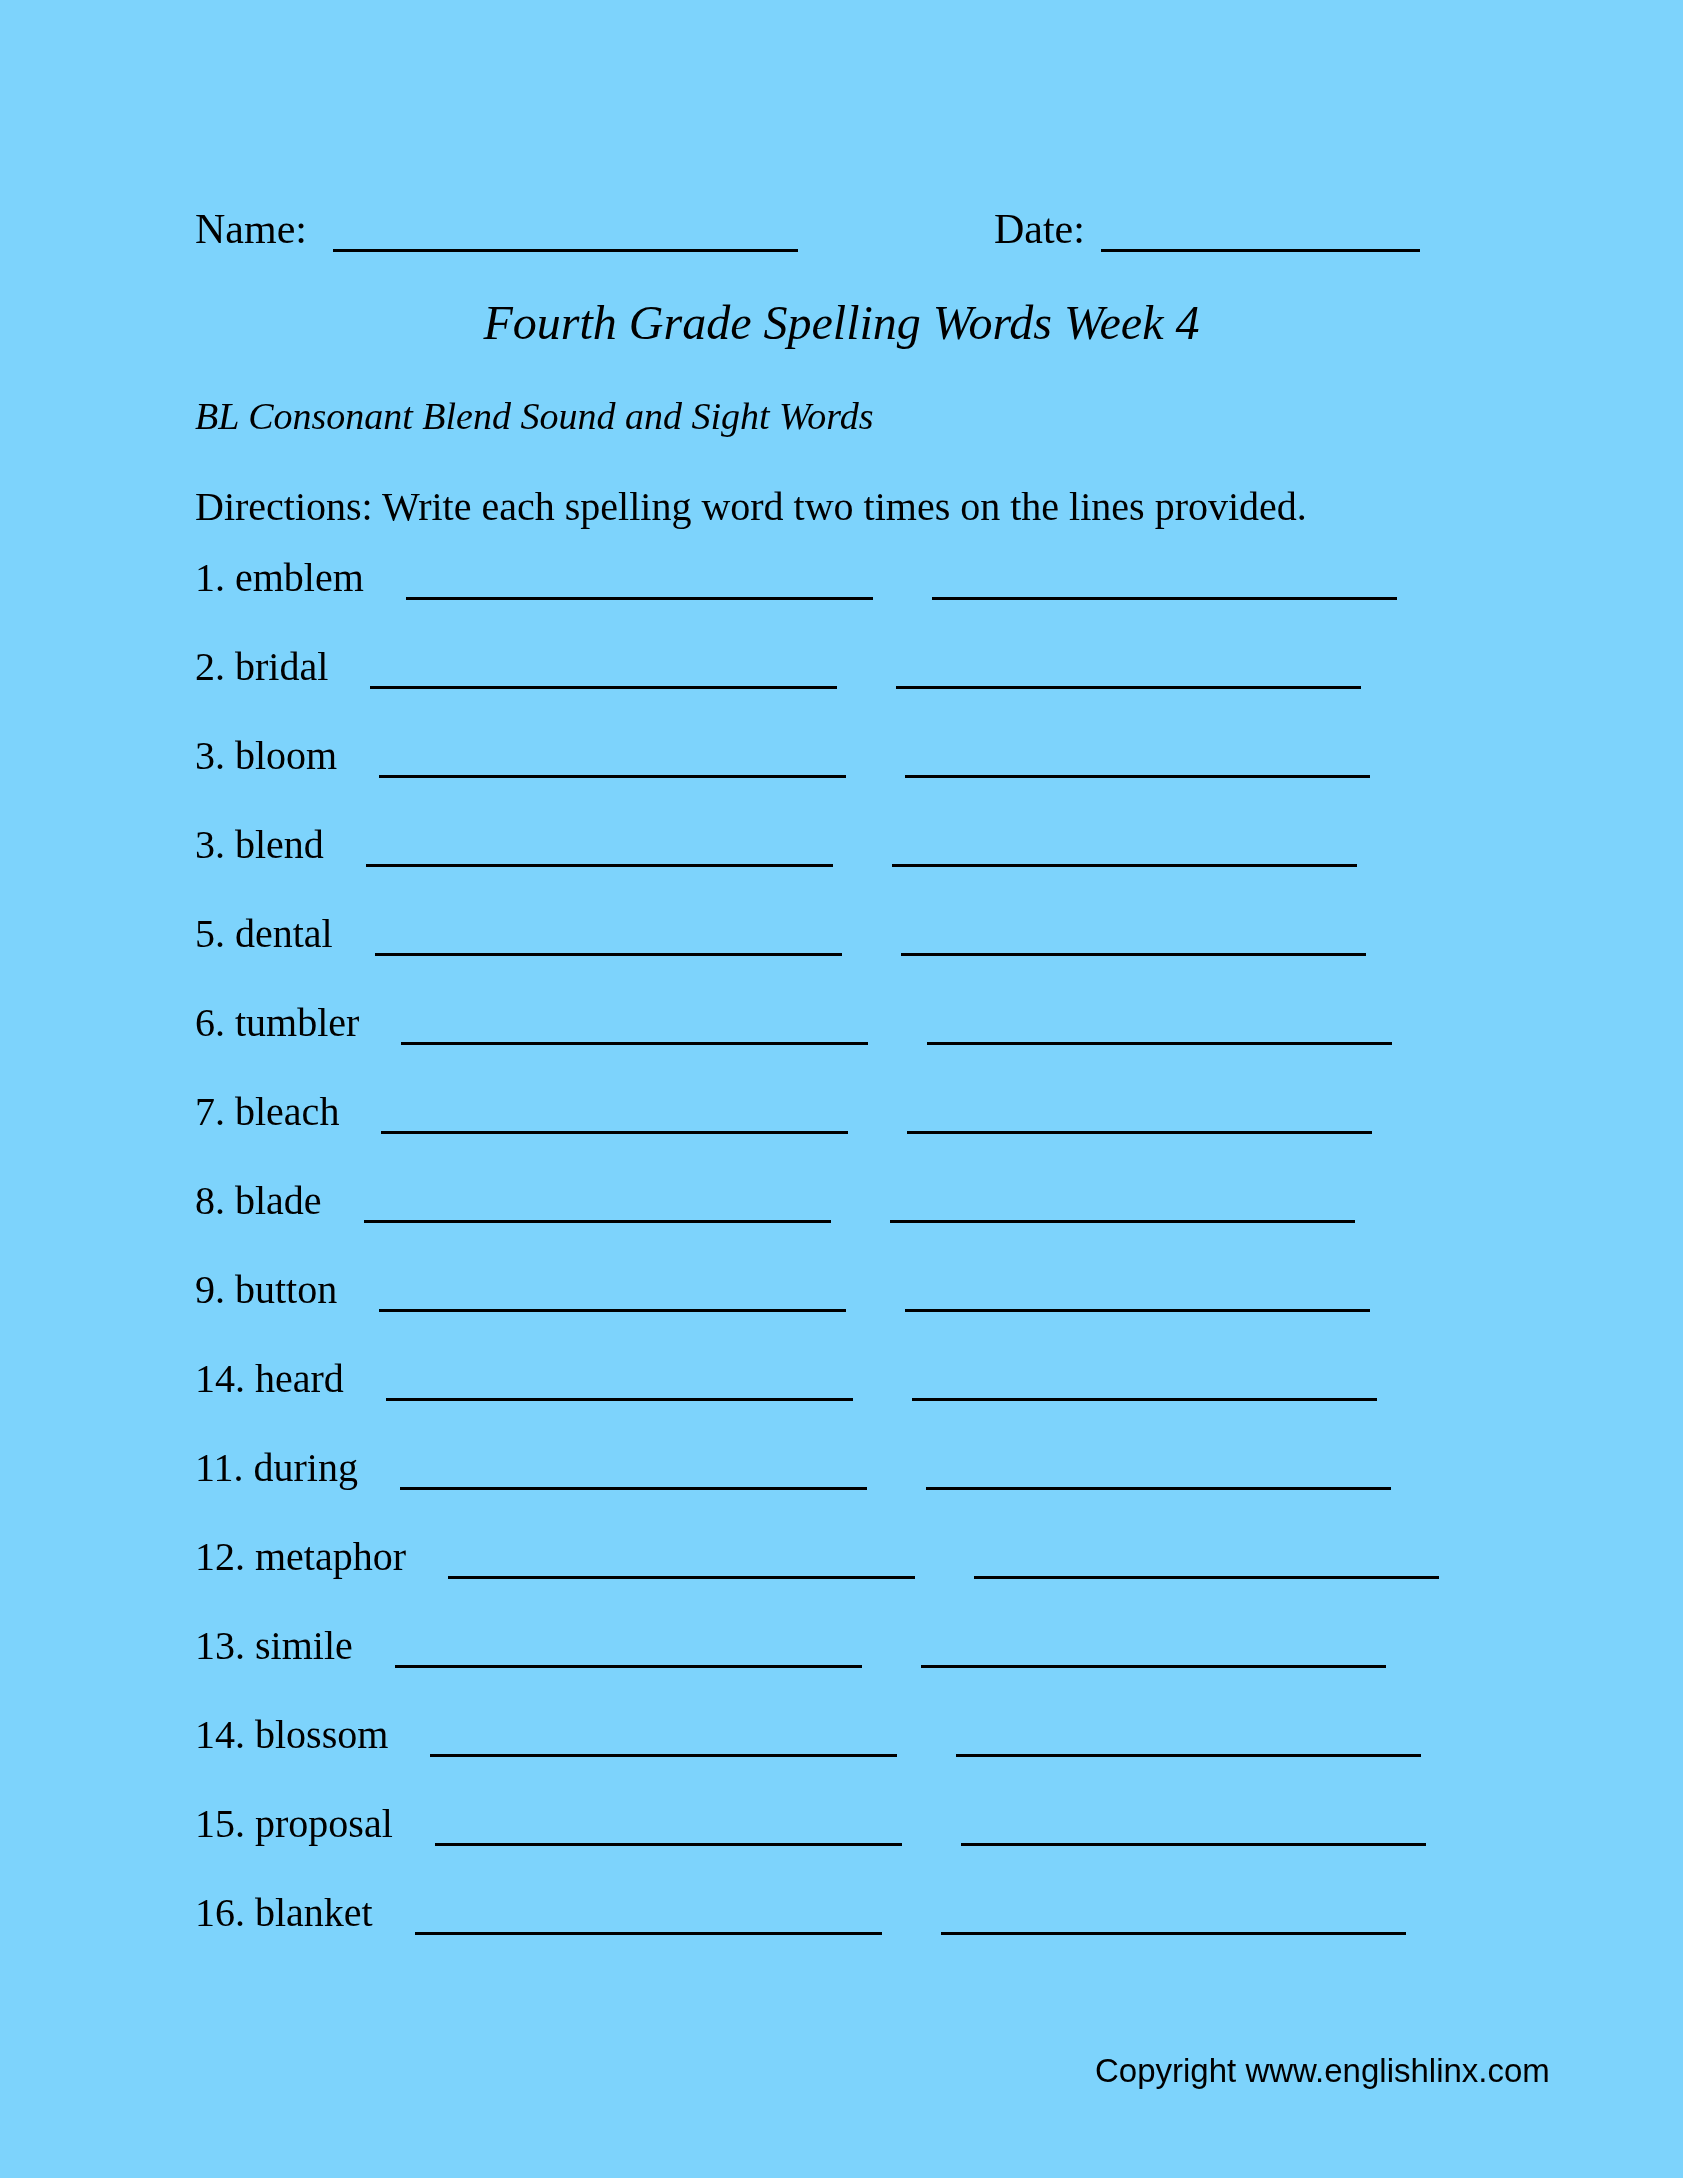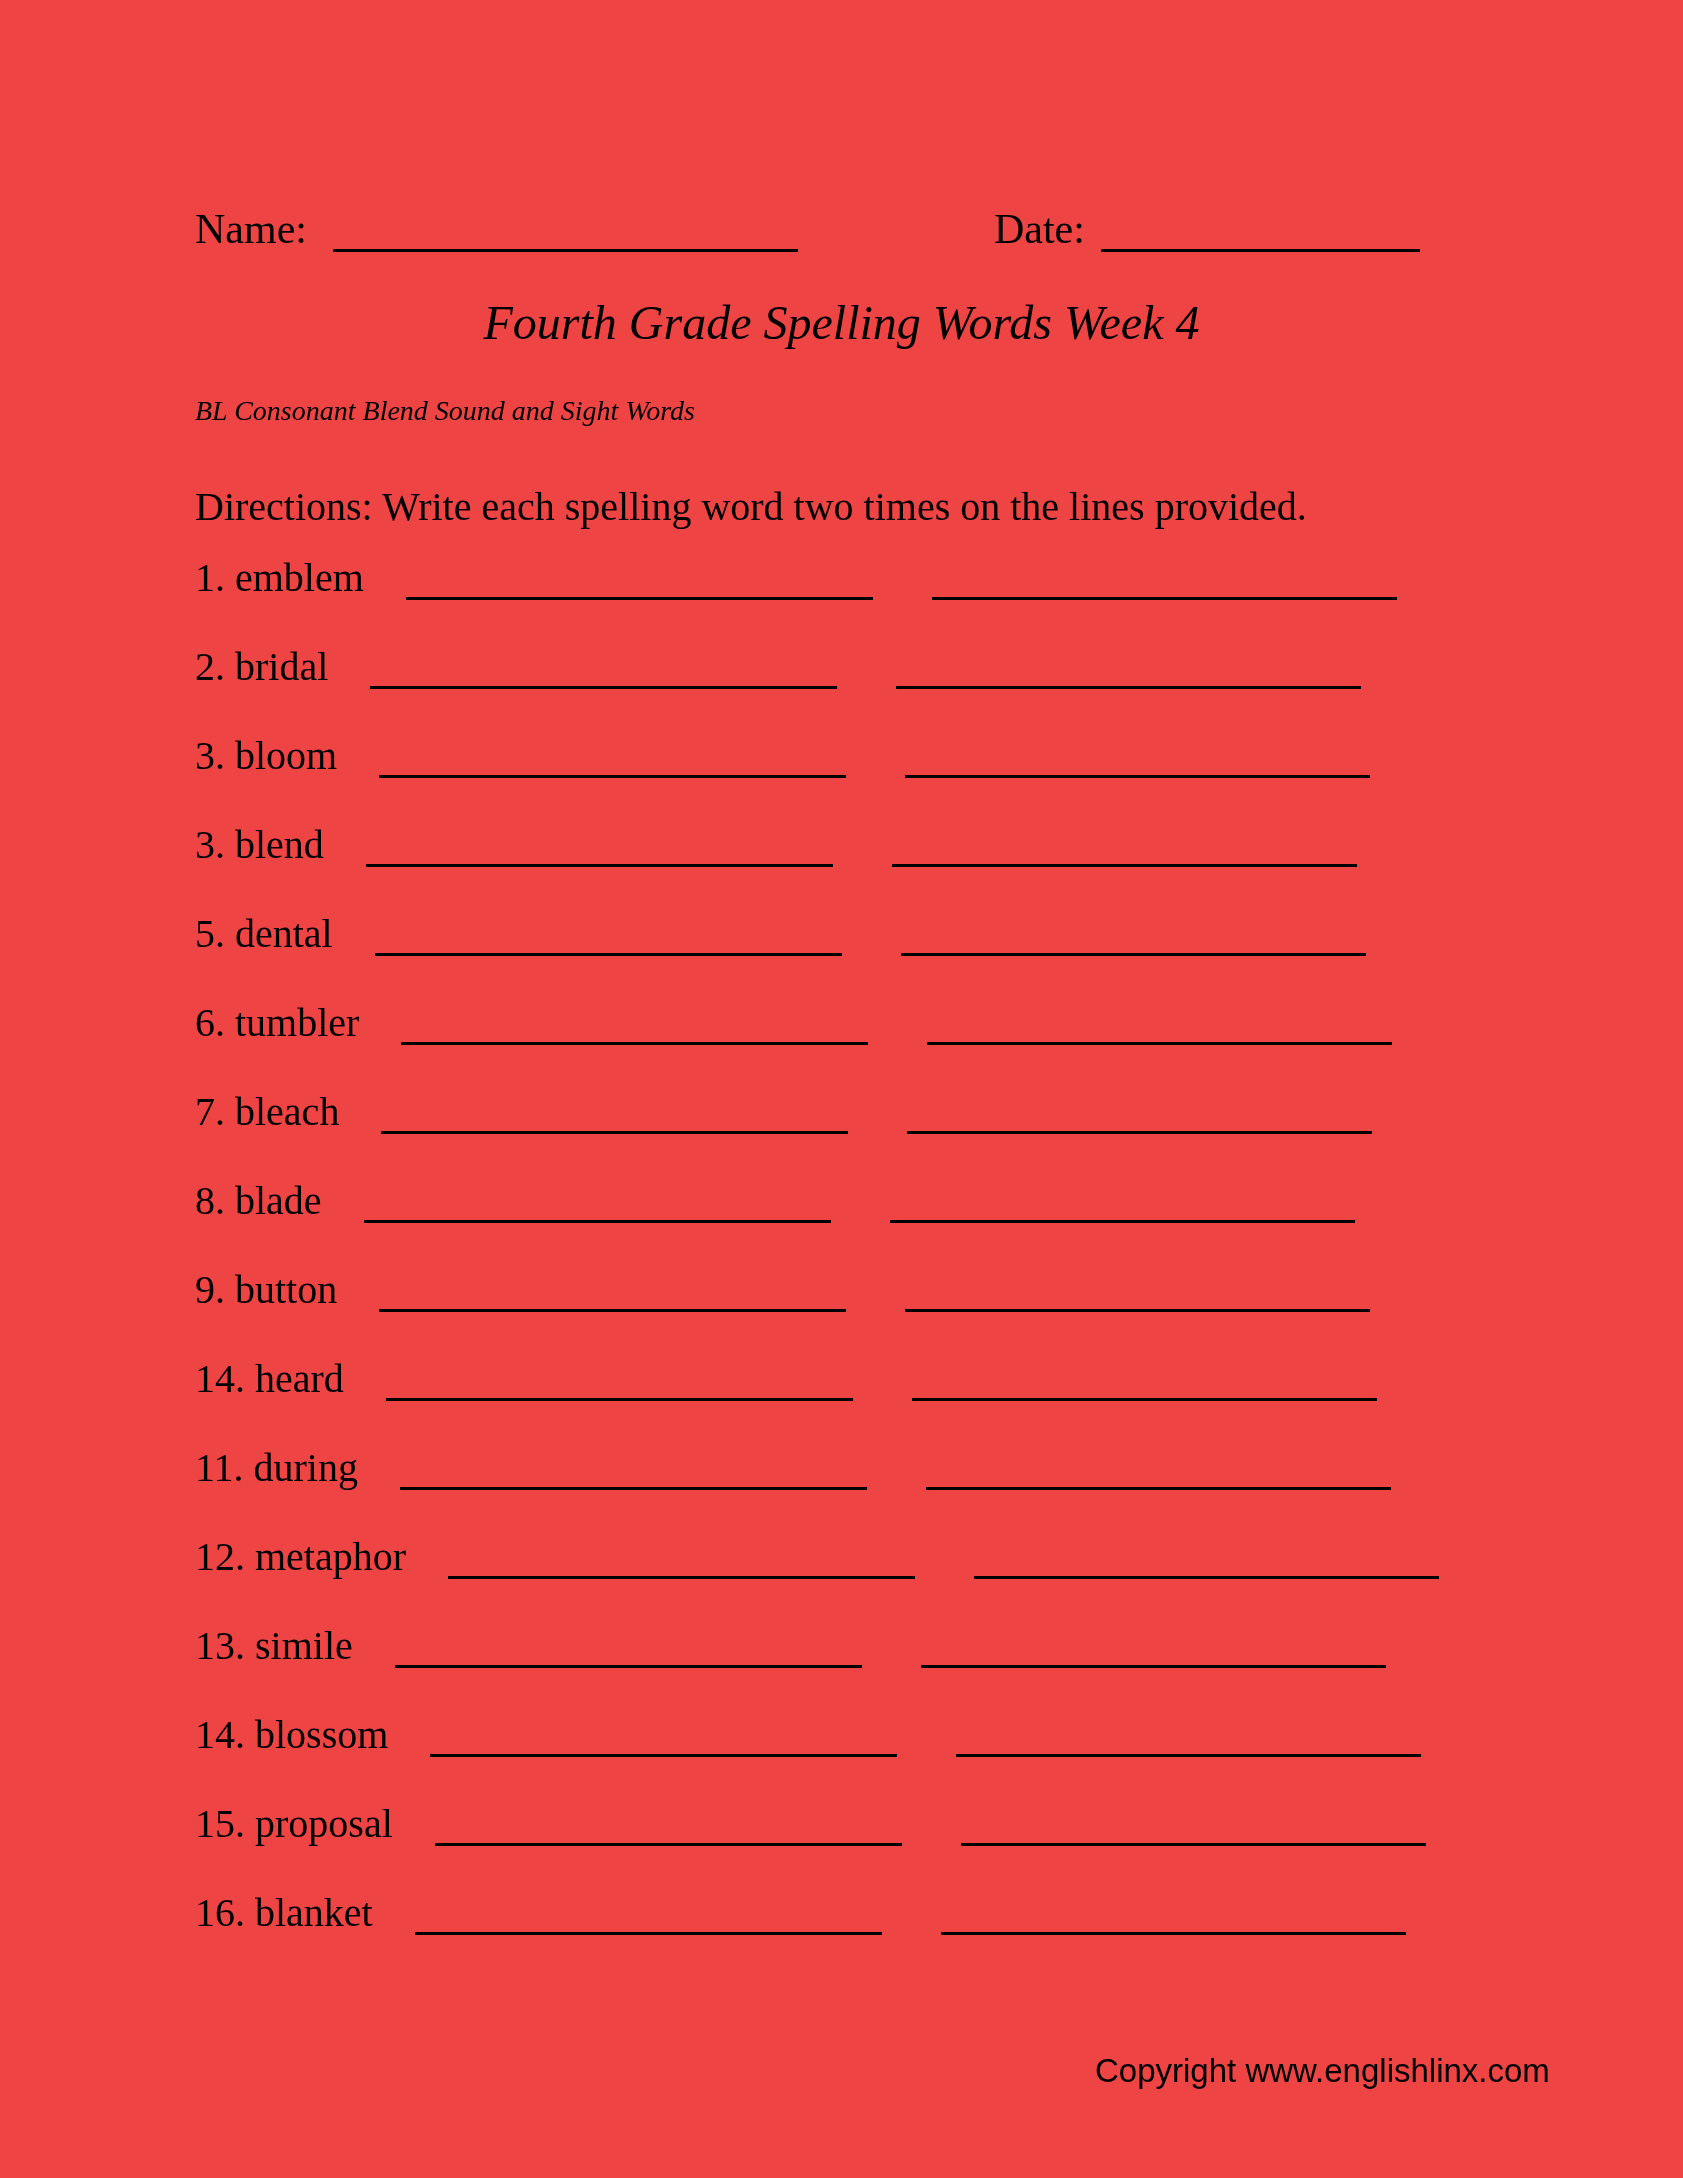--- a/index.html
+++ b/index.html
@@ -1,20 +1,20 @@
 <!DOCTYPE html>
 <html><head>
 <meta charset="utf-8">
 <style>
   html, body { margin: 0; padding: 0; background: #e8e8e8; }
   .page {
     position: relative;
     width: 1683px;
     height: 2178px;
-    background: #ef4444;
+    background: #7dd3fc;
     color: #000000;
     font-family: "Liberation Serif", serif;
     overflow: hidden;
   }
 
   
   .wline {
     display: inline-block;
     height: 0;
     border-bottom: 3px solid #000000;
@@ -46,21 +46,21 @@
     font-weight: normal;
     line-height: 1.1;
     font-style: italic;
   }
 
   
   .subtitle {
     position: absolute;
     left: 195px;
     top: 394px;
-    font-size: 28px;
+    font-size: 38px;
     font-style: italic;
     line-height: 1.2;
   }
 
   
   .directions {
     position: absolute;
     left: 195px;
     top: 483px;
     font-size: 40px;

